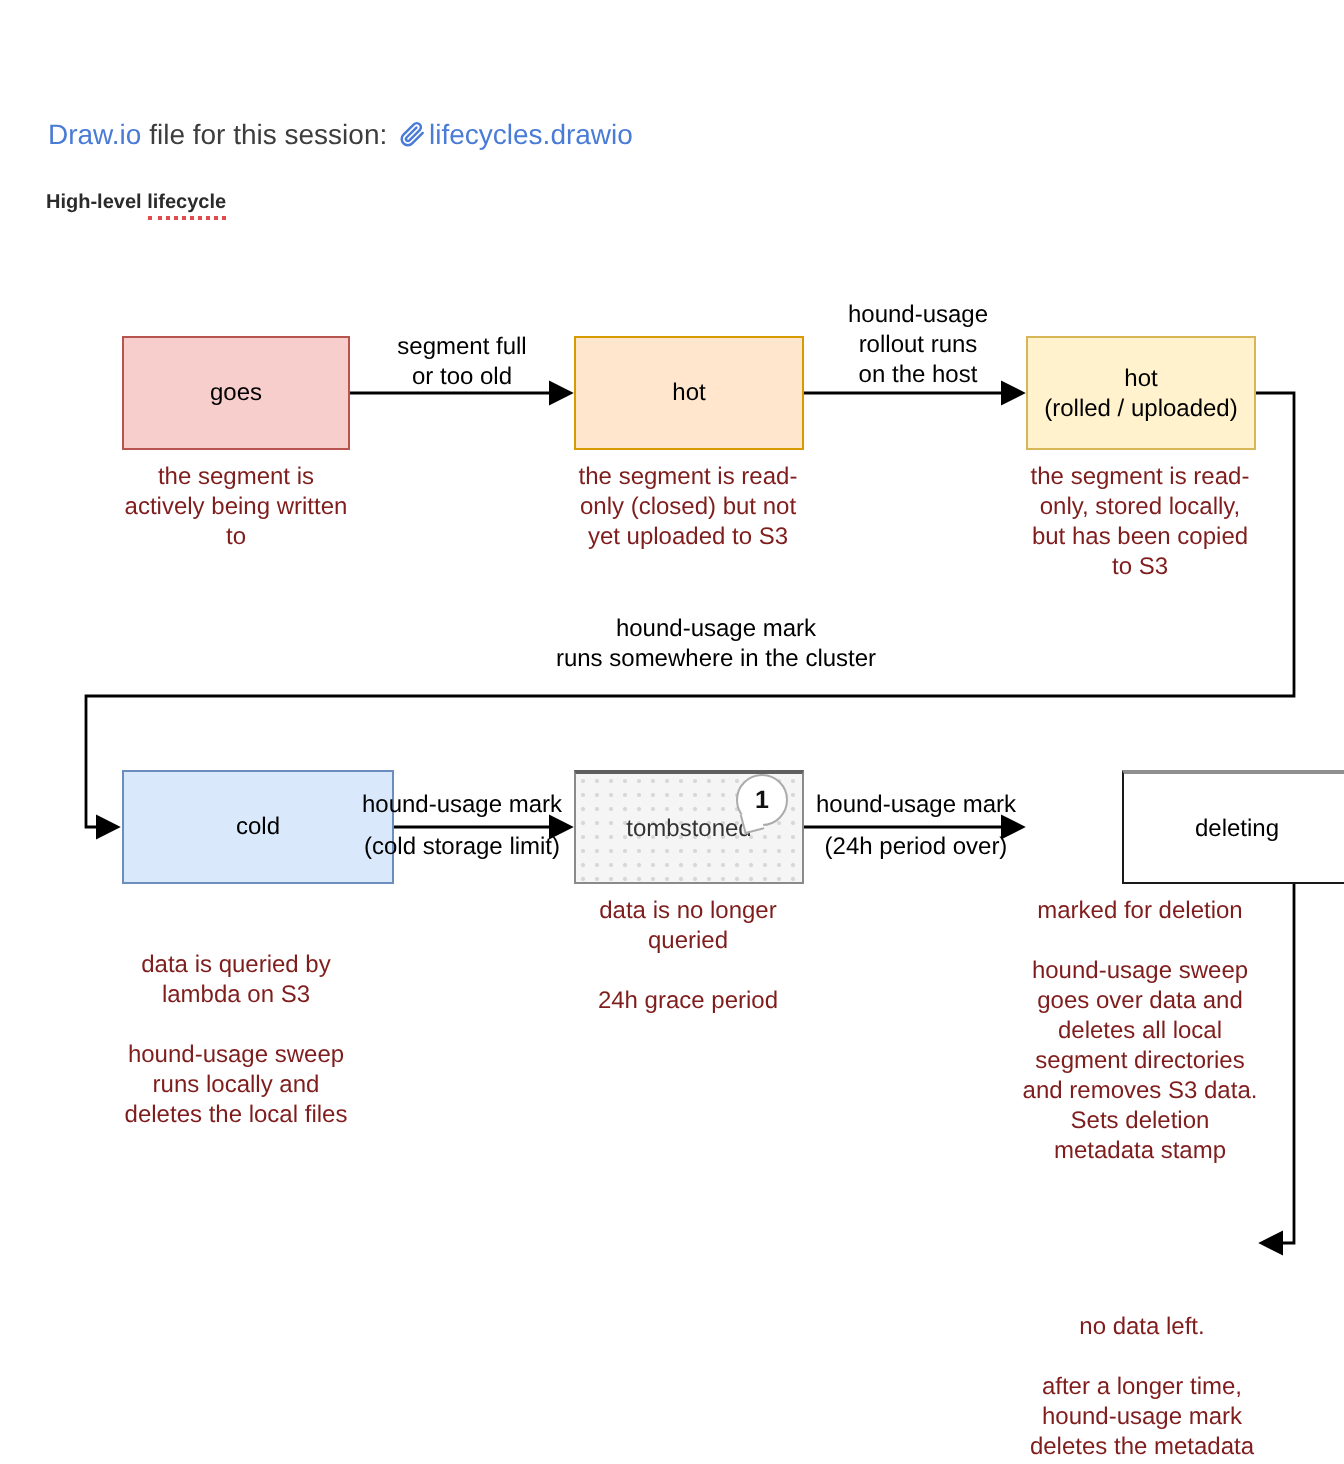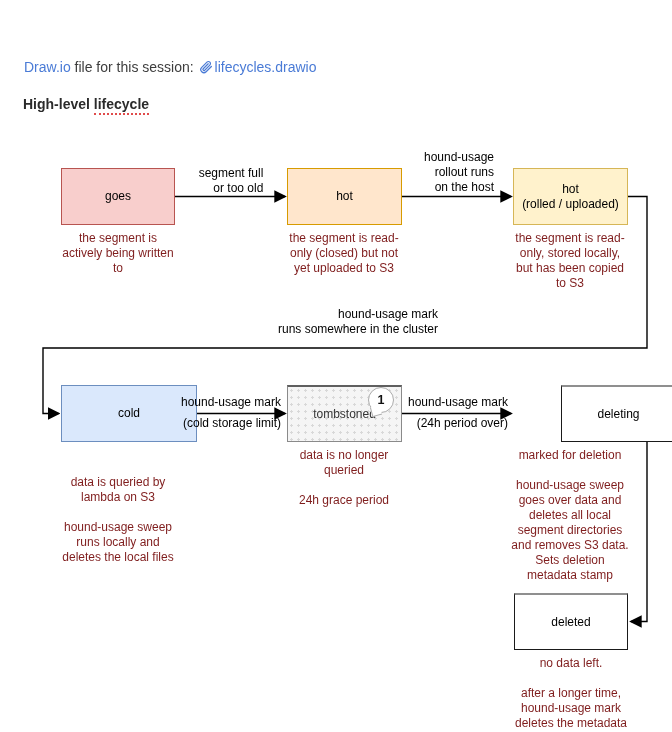--- a/index.html
+++ b/index.html
@@ -16,21 +16,21 @@
     font-size:22px; font-weight:700; letter-spacing:-0.3px; color:#1c1c1e;
   }
   .session-line {
     position:absolute; left:24px; top:59px;
     font-size:14px; color:#3d3d3d; display:flex; align-items:center; white-space:pre;
   }
   .link { color:#4a7bd6; text-decoration:none; cursor:pointer; }
   .attach-icon { display:inline-block; width:14px; height:14px; margin:0 2px 0 1px; vertical-align:-2px; }
   .section-heading {
     position:absolute; left:23px; top:96px;
-    font-size:14px; font-weight:700; color:#2b2b2b;
+    font-size:10px; font-weight:700; color:#2b2b2b;
   }
   .spellcheck { border-bottom:2px dotted #e04b4b; padding-bottom:1px; }
 
   
   .connectors { position:absolute; left:0; top:0; pointer-events:none; z-index:1; }
   .node {
     position:absolute; height:57px; z-index:2;
     display:flex; align-items:center; justify-content:center;
     font-size:12px; color:#000; text-align:center; white-space:pre-line; line-height:15px;
   }
@@ -55,21 +55,21 @@
   .cap-live        { left:118px; top:231px; }
   .cap-hot         { left:344px; top:231px; }
   .cap-hot-rolled  { left:570px; top:231px; }
   .cap-cold        { left:118px; top:427px;margin-top:48px; }
   .cap-tombstoned  { left:344px; top:448px; }
   .cap-deleting    { left:570px; top:448px; }
   .cap-deleted     { left:571px; top:656px; }
 
   .edge-label {
     position:absolute; transform:translateX(-50%); z-index:2;
-    font-size:12px; line-height:15px; text-align:right; white-space:pre-line; color:#000;
+    font-size:12px; line-height:15px; text-align:center; white-space:pre-line; color:#000;
   }
   .el-1 { left:231px; top:166px; }
   .el-2 { left:459px; top:150px; }
   .el-3 { left:358px; top:307px; }
   .el-4 { left:231px; top:392px; line-height:21px; }
   .el-5 { left:458px; top:392px; line-height:21px; }
 
   .comment-badge {
     position:absolute; left:368px; top:387px; width:26px; height:26px; z-index:3;
     background:#fff; border:1px solid #ababab; border-radius:50%;
@@ -110,21 +110,20 @@
     <path d="M628 413.5 H647 V621.5 H631" fill="none" stroke="#000" stroke-width="1.4" marker-end="url(#ah)"></path>
   </svg>
 
   <div class="node node-live"><span>goes</span></div>
   <div class="node node-hot"><span>hot</span></div>
   <div class="node node-hot-rolled"><span>hot
 (rolled / uploaded)</span></div>
   <div class="node node-cold"><span>cold</span></div>
   <div class="node node-tombstoned"><span>tombstoned</span></div>
   <div class="node node-deleting"><span>deleting</span></div>
-  <div class="node node-deleted"><span>deleted</span></div>
 
   <div class="comment-badge">1</div>
 
   <div class="caption cap-live">the segment is
 actively being written
 to</div>
   <div class="caption cap-hot">the segment is read-
 only (closed) but not
 yet uploaded to S3</div>
   <div class="caption cap-hot-rolled">the segment is read-

